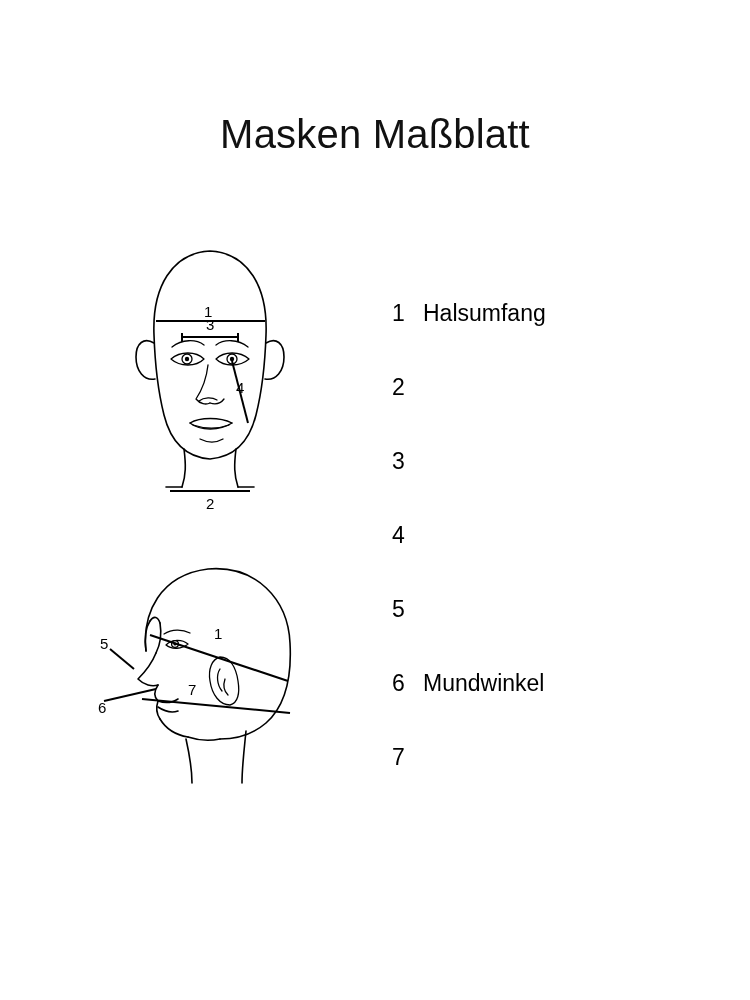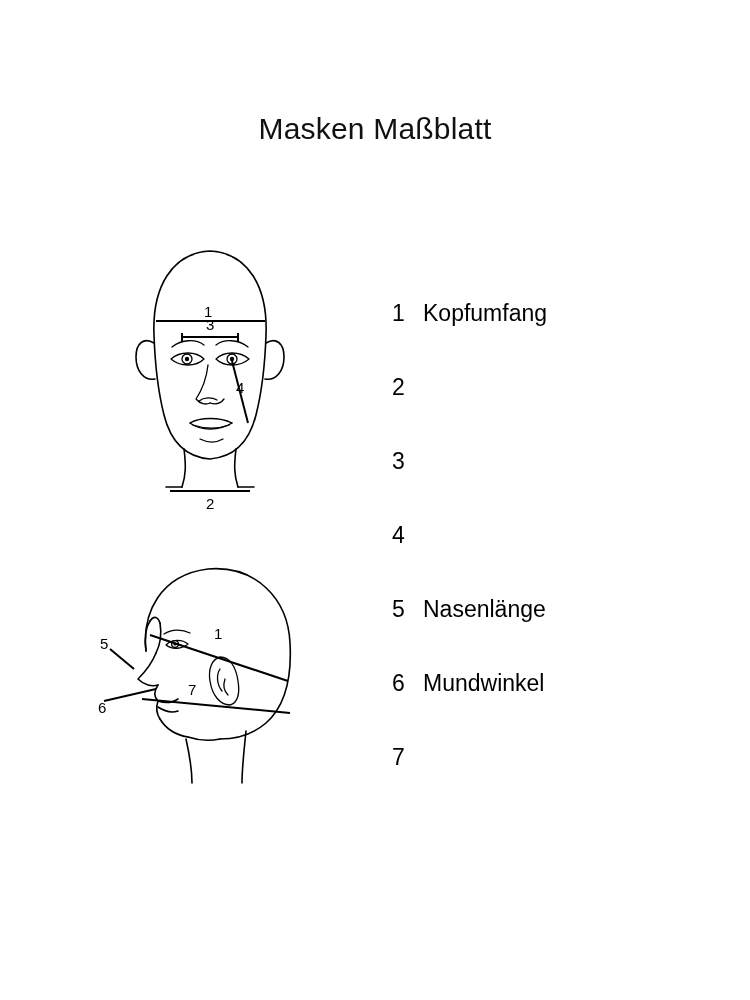--- a/index.html
+++ b/index.html
@@ -20,21 +20,21 @@
     position: absolute;
     inset: 0;
   }
 
   .title {
     position: absolute;
     top: 112px;
     left: 0;
     width: 750px;
     text-align: center;
-    font-size: 30px;
+    font-size: 40px;
     letter-spacing: 0.2px;
     color: #111111;
   }
 
   .figures {
     position: absolute;
     left: 60px;
     top: 225px;
     width: 300px;
     height: 560px;
@@ -192,34 +192,33 @@
       <text class="num" x="40" y="132">5</text>
 
       <path class="ln-meas" d="M44 184 L96 172"></path>
       <text class="num" x="38" y="196">6</text>
     </svg>
   </div>
 
   <div class="legend">
     <div class="legend-item">
       <span class="legend-num">1</span>
-      <span class="legend-label">Kopfumfang</span>
+      <span class="legend-label">Halsumfang</span>
     </div>
     <div class="legend-item">
       <span class="legend-num">2</span>
     </div>
     <div class="legend-item">
       <span class="legend-num">3</span>
     </div>
     <div class="legend-item">
       <span class="legend-num">4</span>
     </div>
     <div class="legend-item">
       <span class="legend-num">5</span>
-      <span class="legend-label">Nasenlänge</span>
     </div>
     <div class="legend-item">
       <span class="legend-num">6</span>
       <span class="legend-label">Mundwinkel</span>
     </div>
     <div class="legend-item">
       <span class="legend-num">7</span>
     </div>
   </div>
 

